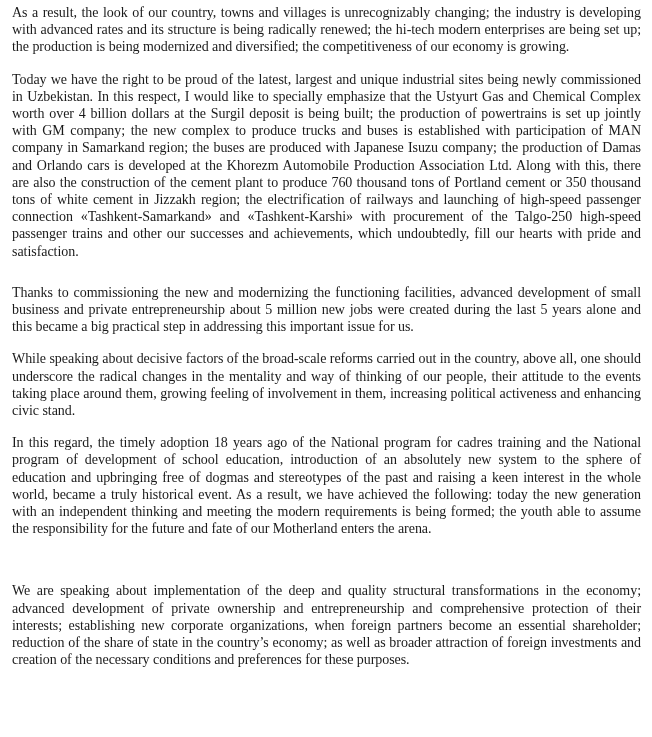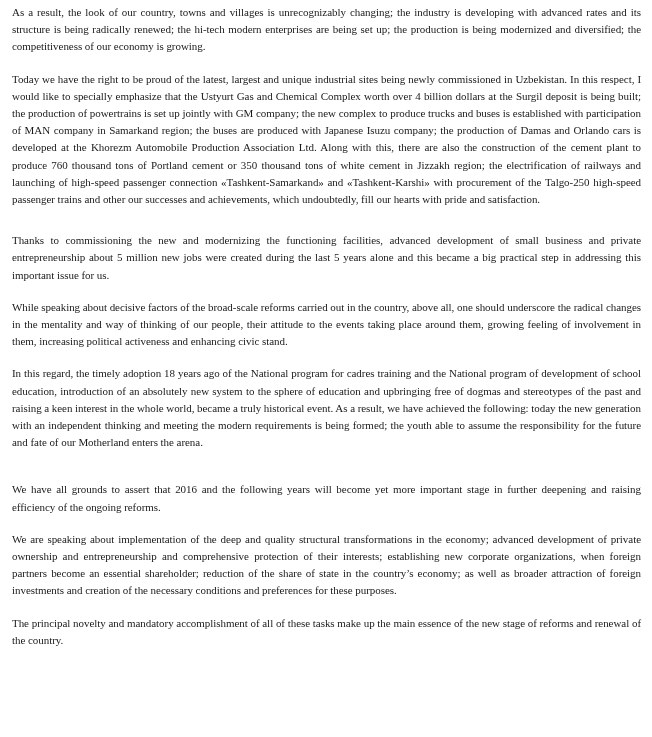--- a/index.html
+++ b/index.html
@@ -9,21 +9,21 @@
     color: #1a1a1a;
   }
   .page {
     position: relative;
     padding: 4px 11px 0 12px;
     box-sizing: border-box;
     width: 652px;
   }
   .para {
     margin: 0;
-    font-size: 11px;
+    font-size: 14px;
     line-height: 17.2px;
     text-align: justify;
     letter-spacing: -0.05px;
   }
   .gap { height: 15px; }
   .gap-large { height: 24px; }
 </style>
 </head>
 <body>
 
@@ -32,20 +32,18 @@
   <div class="gap"></div>
   <p class="para">Today we have the right to be proud of the latest, largest and unique industrial sites being newly commissioned in Uzbekistan. In this respect, I would like to specially emphasize that the Ustyurt Gas and Chemical Complex worth over 4 billion dollars at the Surgil deposit is being built; the production of powertrains is set up jointly with GM company; the new complex to produce trucks and buses is established with participation of MAN company in Samarkand region; the buses are produced with Japanese Isuzu company; the production of Damas and Orlando cars is developed at the Khorezm Automobile Production Association Ltd. Along with this, there are also the construction of the cement plant to produce 760 thousand tons of Portland cement or 350 thousand tons of white cement in Jizzakh region; the electrification of railways and launching of high-speed passenger connection «Tashkent-Samarkand» and «Tashkent-Karshi» with procurement of the Talgo-250 high-speed passenger trains and other our successes and achievements, which undoubtedly, fill our hearts with pride and satisfaction.</p>
   <div class="gap-large"></div>
   <p class="para">Thanks to commissioning the new and modernizing the functioning facilities, advanced development of small business and private entrepreneurship about 5 million new jobs were created during the last 5 years alone and this became a big practical step in addressing this important issue for us.</p>
   <div class="gap"></div>
   <p class="para">While speaking about decisive factors of the broad-scale reforms carried out in the country, above all, one should underscore the radical changes in the mentality and way of thinking of our people, their attitude to the events taking place around them, growing feeling of involvement in them, increasing political activeness and enhancing civic stand.</p>
   <div class="gap"></div>
   <p class="para">In this regard, the timely adoption 18 years ago of the National program for cadres training and the National program of development of school education, introduction of an absolutely new system to the sphere of education and upbringing free of dogmas and stereotypes of the past and raising a keen interest in the whole world, became a truly historical event. As a result, we have achieved the following: today the new generation with an independent thinking and meeting the modern requirements is being formed; the youth able to assume the responsibility for the future and fate of our Motherland enters the arena.</p>
   <div class="gap"></div>
   <div class="gap"></div>
-  <p class="para">We have all grounds to assert that 2016 and the following years will become yet more important stage in further deepening and raising efficiency of the ongoing reforms.</p>
   <div class="gap"></div>
   <p class="para">We are speaking about implementation of the deep and quality structural transformations in the economy; advanced development of private ownership and entrepreneurship and comprehensive protection of their interests; establishing new corporate organizations, when foreign partners become an essential shareholder; reduction of the share of state in the country’s economy; as well as broader attraction of foreign investments and creation of the necessary conditions and preferences for these purposes.</p>
   <div class="gap"></div>
-  <p class="para">The principal novelty and mandatory accomplishment of all of these tasks make up the main essence of the new stage of reforms and renewal of the country.</p>
   <div class="gap"></div>
 
 </div>
 
 </body></html>

